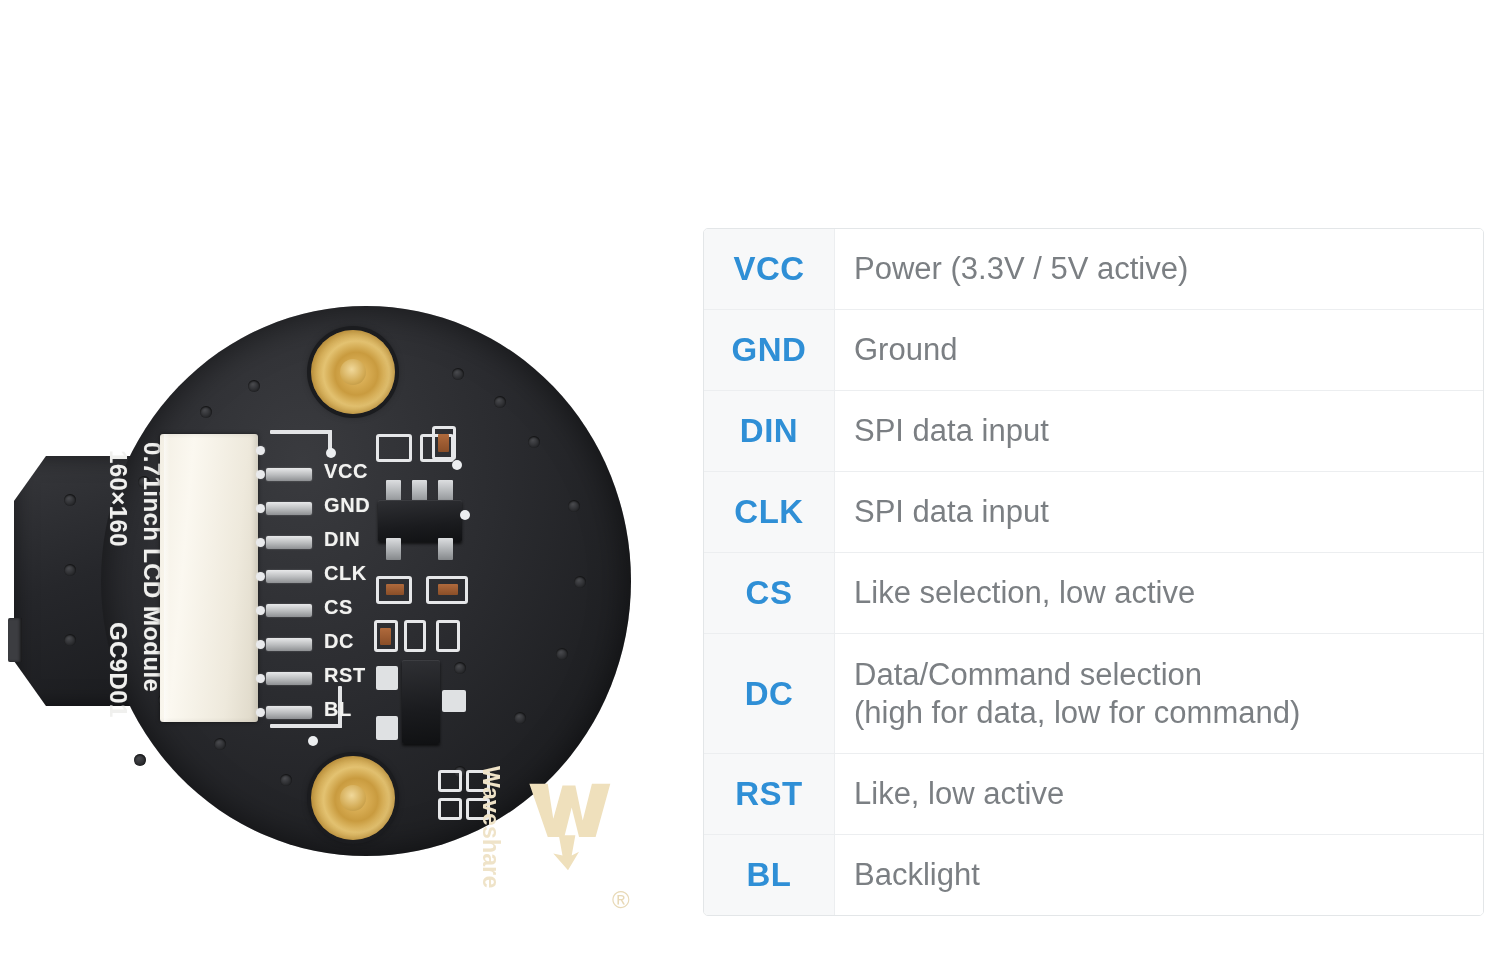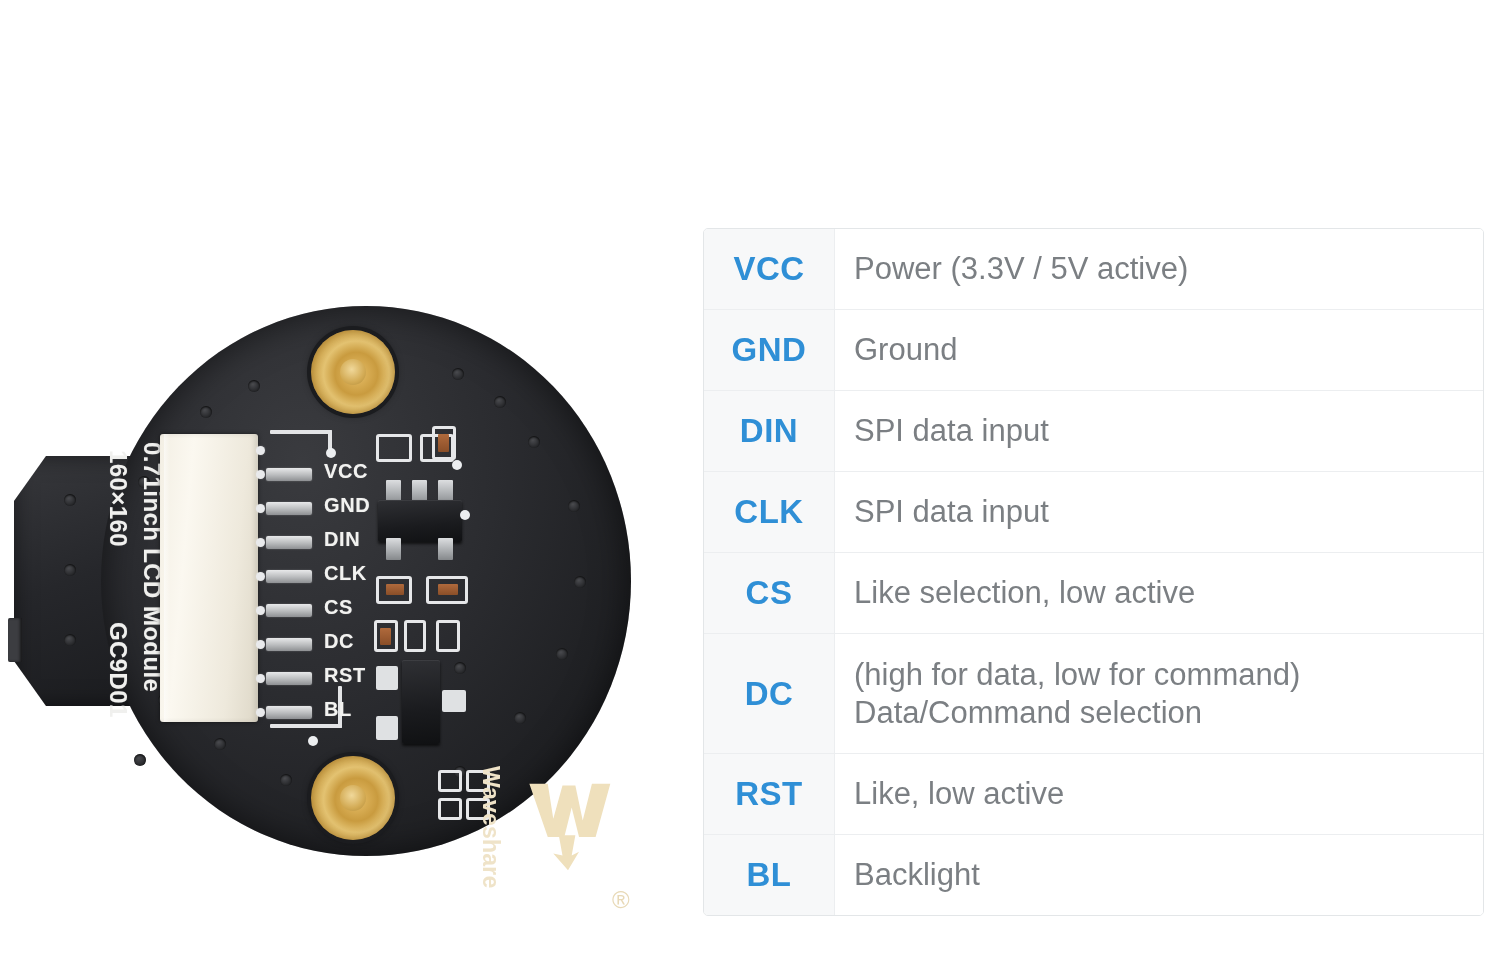--- a/index.html
+++ b/index.html
@@ -509,22 +509,22 @@
     <div class="pin-desc-cell">
       <span class="pin-desc-line">Like selection, low active</span>
     </div>
   </div>
 
   <div class="pin-row row-h-tall">
     <div class="pin-name-cell">
       <span class="pin-label">DC</span>
     </div>
     <div class="pin-desc-cell">
+      <span class="pin-desc-line">Data/Command selection</span>
       <span class="pin-desc-line">(high for data, low for command)</span>
-      <span class="pin-desc-line">Data/Command selection</span>
     </div>
   </div>
 
   <div class="pin-row row-h-std">
     <div class="pin-name-cell">
       <span class="pin-label">RST</span>
     </div>
     <div class="pin-desc-cell">
       <span class="pin-desc-line">Like, low active</span>
     </div>

